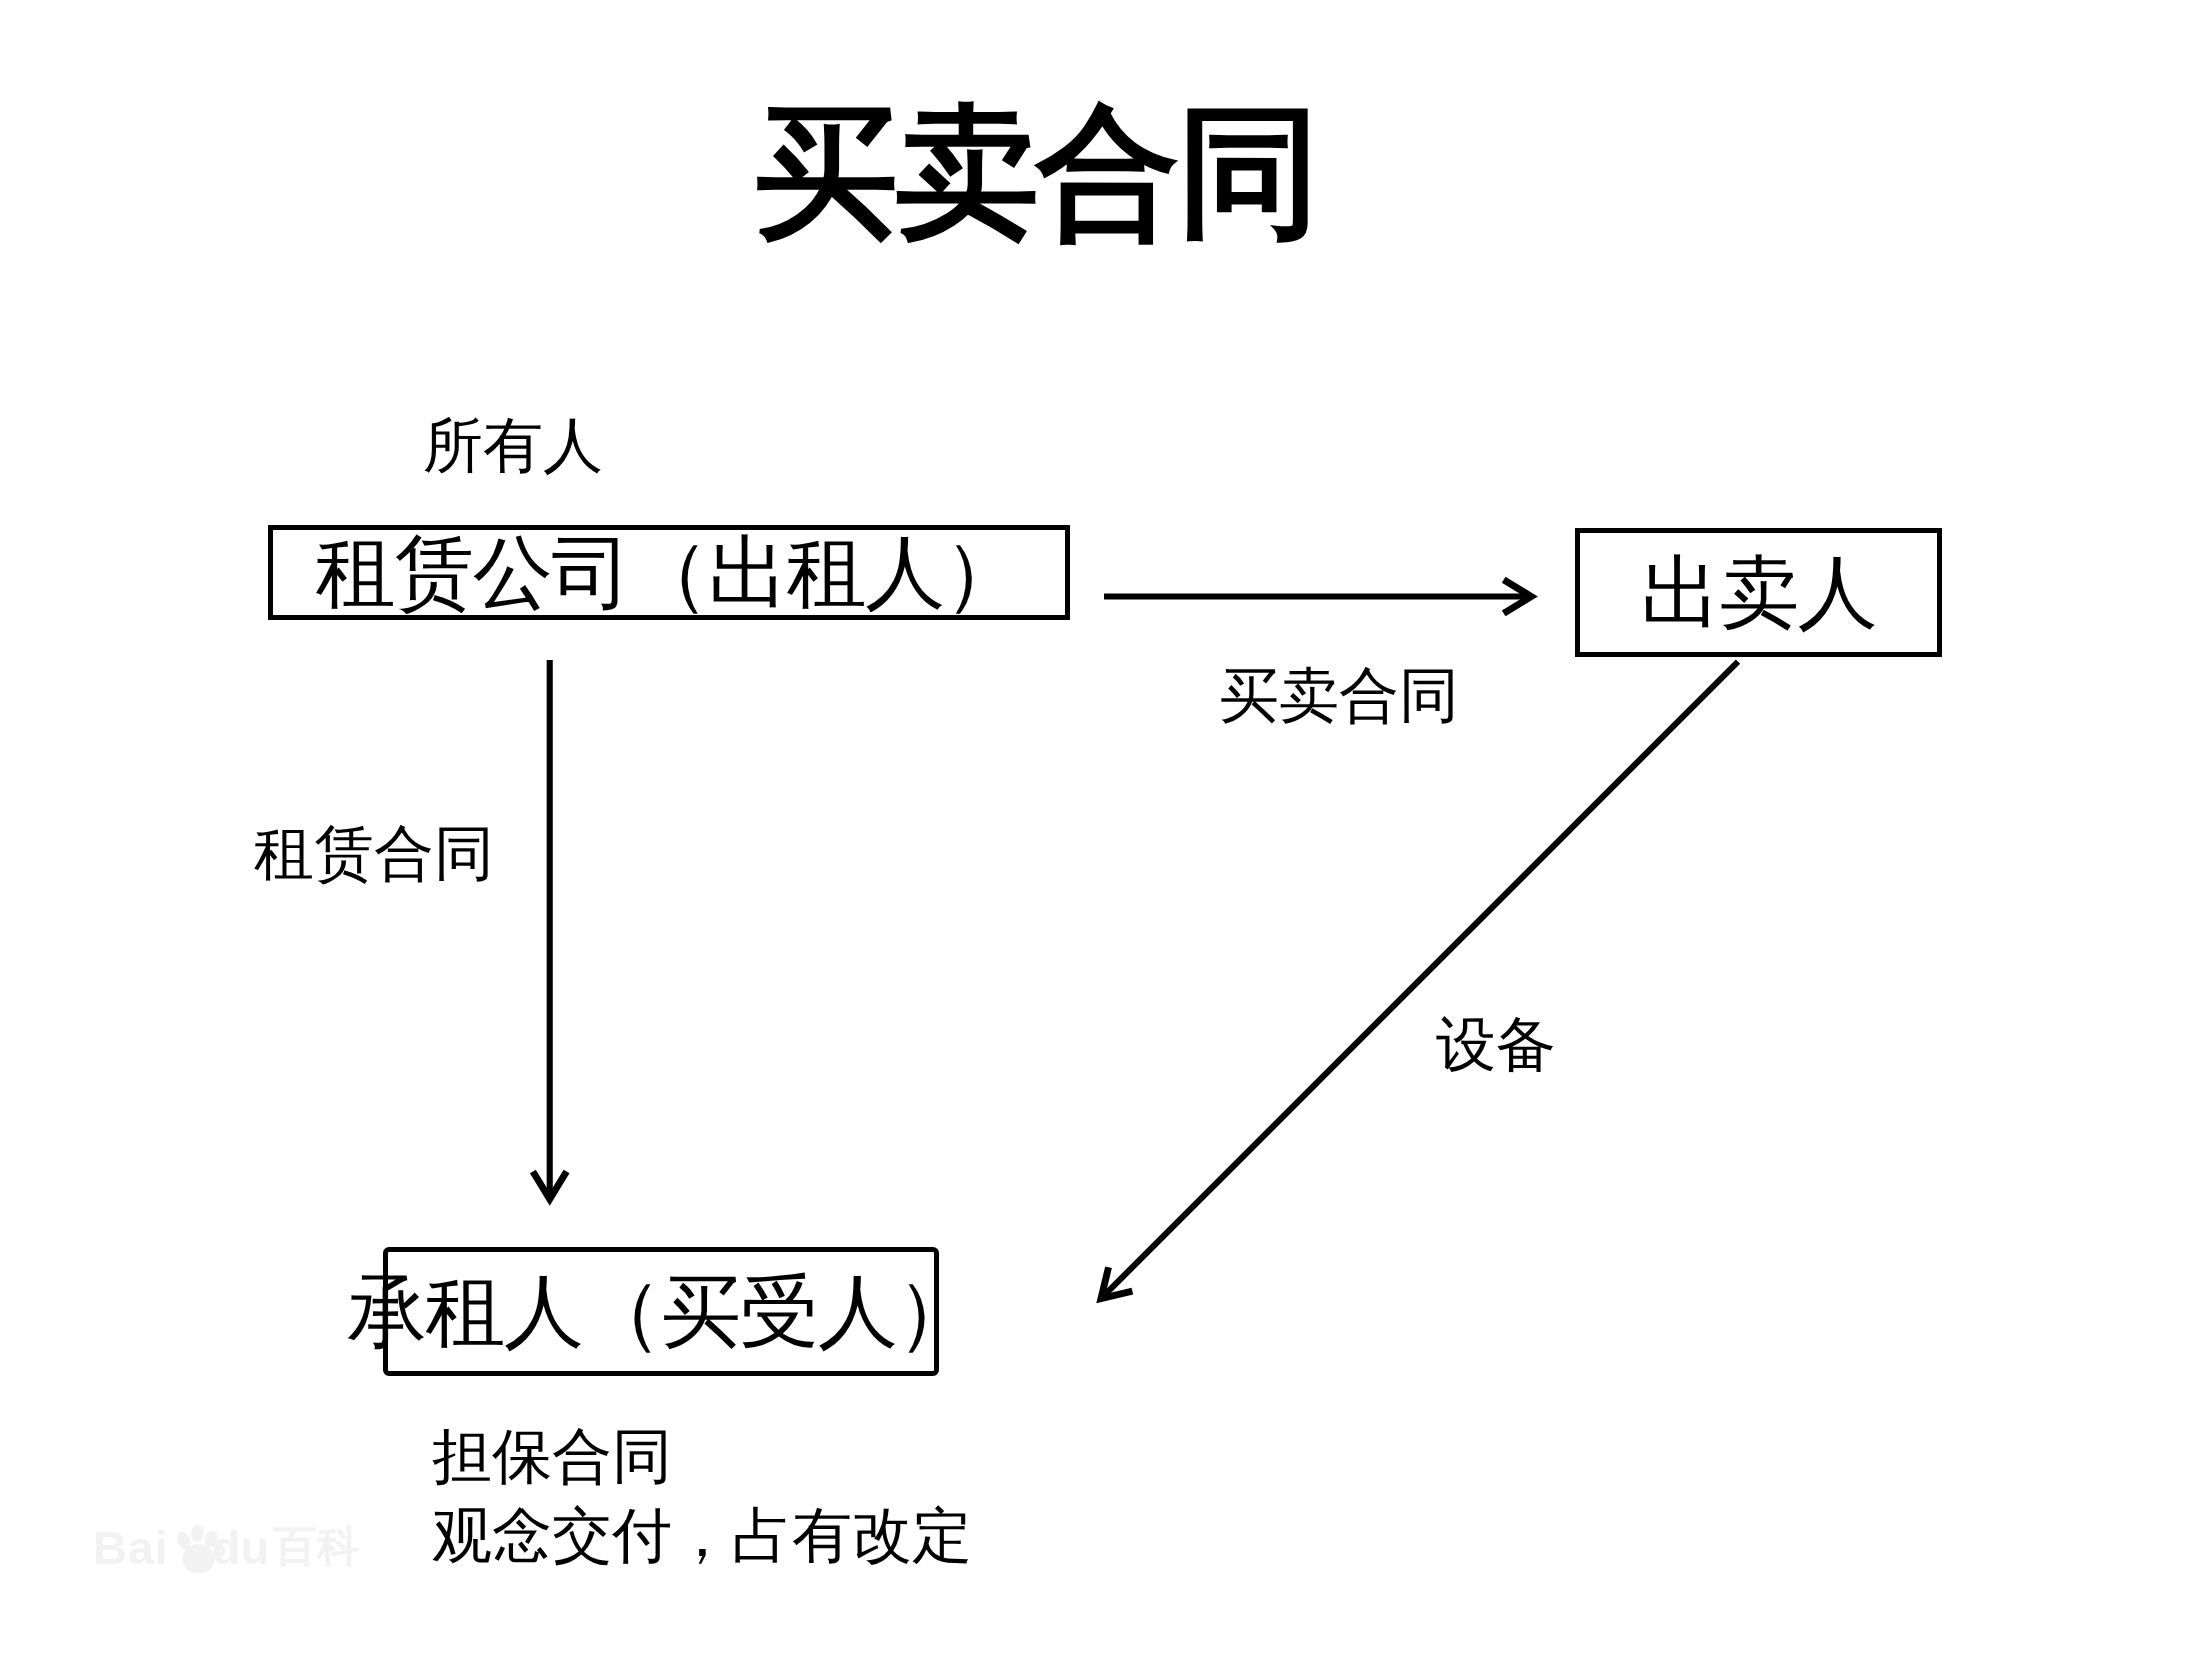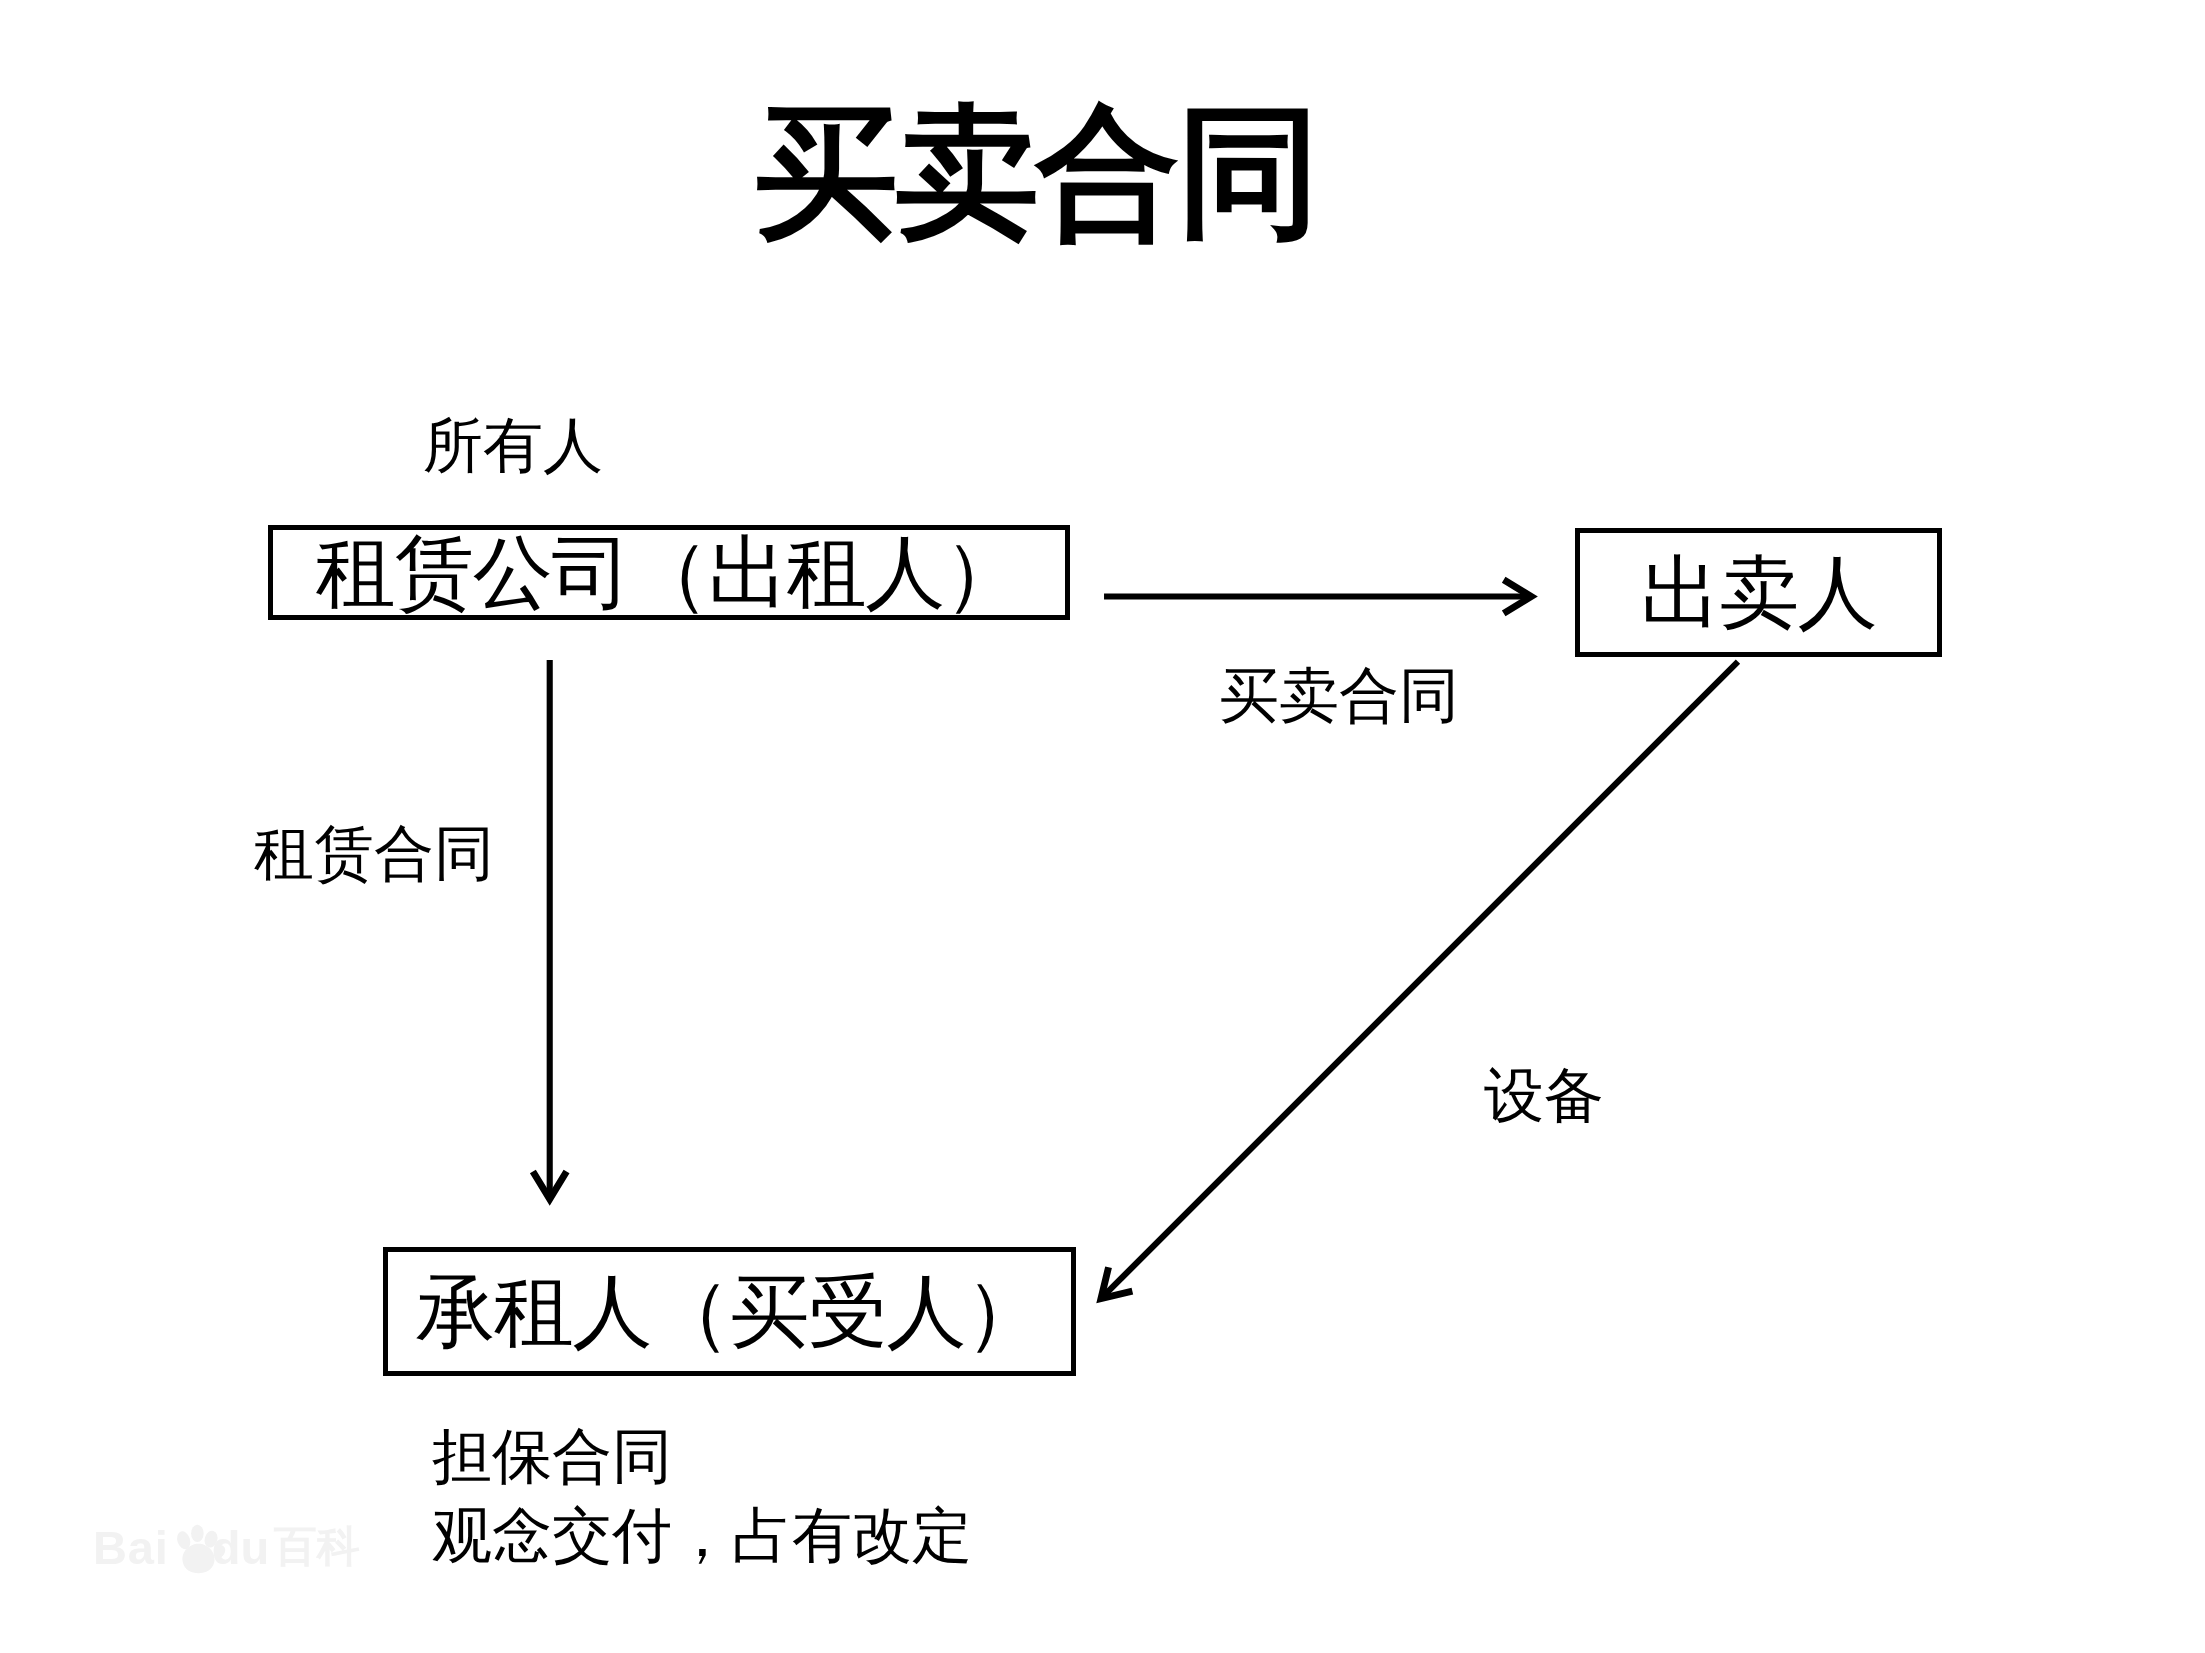--- a/index.html
+++ b/index.html
@@ -26,30 +26,30 @@
     box-sizing:border-box;
     display:flex; align-items:center; justify-content:center;
     background:var(--bg, #ffffff);
   }
   .node .node-label {
     font-size:80px; line-height:1;
     white-space:nowrap; letter-spacing:-1.5px;
   }
   .node-lessor { left:268px; top:525px;  width:802px; height:95px; }
   .node-seller { left:1575px; top:528px; width:367px;  height:129px; }
-  .node-lessee { left:383px; top:1247px; width:693px;  height:129px; }
+  .node-lessee { left:383px; top:1247px; width:556px;  height:129px;border-radius:6px; }
   .small-label {
     position:absolute;
     font-size:60px; line-height:1.1;
     white-space:nowrap;
   }
   .owner-note   { left:423px;  top:413px;text-align:right; }
   .sales-label  { left:1219px; top:631px;margin-top:32px; }
   .lease-label  { left:234px;  top:821px;margin-left:20px; }
-  .equip-label  { left:1436px; top:1063px;margin-left:48px; }
+  .equip-label  { left:1436px; top:1012px; }
   .notes {
     position:absolute;
     left:432px; top:1418px;
     font-size:60px; line-height:1.32;
     white-space:nowrap;
   }
   .arrows {
     position:absolute; left:0; top:0;
     width:2205px; height:1654px;
     color:var(--ink, #000000);

